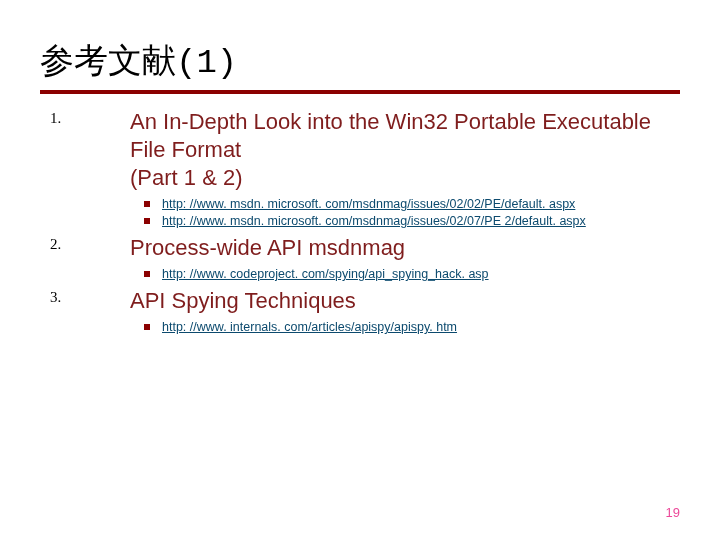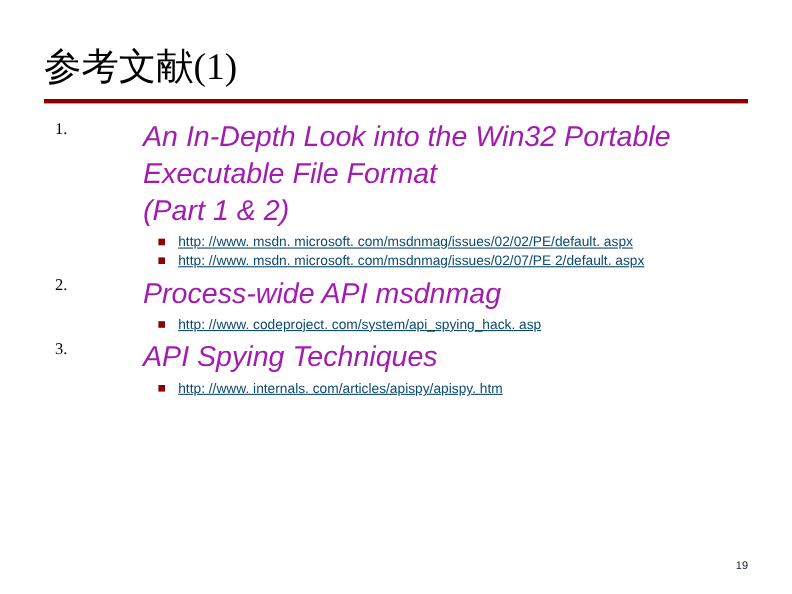--- a/index.html
+++ b/index.html
@@ -10,21 +10,21 @@
       font-family: "Verdana", "Arial", sans-serif;
       position: relative;
       padding: 38px 40px;
       color: #000;
     }
     .title {
       font-size: 34px;
       font-weight: 400;
       margin-bottom: 6px;
       color: #000;
-      font-family: Liberation Serif, serif;
+      font-family: Liberation Mono, monospace;
     }
     .rule {
       border: 0;
       border-top: 4px solid #8b0000;
       margin-bottom: 14px;
     }
     ol.main {
       list-style: none;
       margin-left: 0;
     }
@@ -35,24 +35,23 @@
     }
     ol.main > li .num {
       position: absolute;
       left: 10px;
       top: 2px;
       font-size: 15px;
       color: #000;
       font-family: Georgia, "Times New Roman", serif;
     }
     ol.main > li .item-title {
-      font-size: 26px;
+      font-size: 22px;
       line-height: 1.28;
-      color: #a21caf;
-      font-style: italic;
+      color: #7f1d1d;
     }
     ul.sub {
       list-style: none;
       margin-top: 4px;
       margin-bottom: 2px;
     }
     ul.sub li {
       position: relative;
       padding-left: 32px;
       font-size: 12.5px;
@@ -69,22 +68,22 @@
       display: inline-block;
     }
     ul.sub li a {
       color: #0c4a6e;
       text-decoration: underline;
     }
     .page-num {
       position: absolute;
       right: 40px;
       bottom: 20px;
-      font-size: 10px;
-      color: #0f172a;
+      font-size: 13px;
+      color: #ec4899;
       text-align: right;
     }
   </style>
 </head>
 <body>
 
 <div class="title">参考文献(1)</div>
 <hr class="rule">
 
 <ol class="main">
@@ -93,21 +92,21 @@
     <div class="item-title">An In-Depth Look into the Win32 Portable Executable File Format<br>(Part 1 &amp; 2)</div>
     <ul class="sub">
       <li><span class="bullet"></span><a href="#">http: //www. msdn. microsoft. com/msdnmag/issues/02/02/PE/default. aspx</a></li>
       <li><span class="bullet"></span><a href="#">http: //www. msdn. microsoft. com/msdnmag/issues/02/07/PE 2/default. aspx</a></li>
     </ul>
   </li>
   <li>
     <span class="num">2.</span>
     <div class="item-title">Process-wide API msdnmag</div>
     <ul class="sub">
-      <li><span class="bullet"></span><a href="#">http: //www. codeproject. com/system/api_spying_hack. asp</a></li>
+      <li><span class="bullet"></span><a href="#">http: //www. codeproject. com/spying/api_spying_hack. asp</a></li>
     </ul>
   </li>
   <li>
     <span class="num">3.</span>
     <div class="item-title">API Spying Techniques</div>
     <ul class="sub">
       <li><span class="bullet"></span><a href="#">http: //www. internals. com/articles/apispy/apispy. htm</a></li>
     </ul>
   </li>
 </ol>

